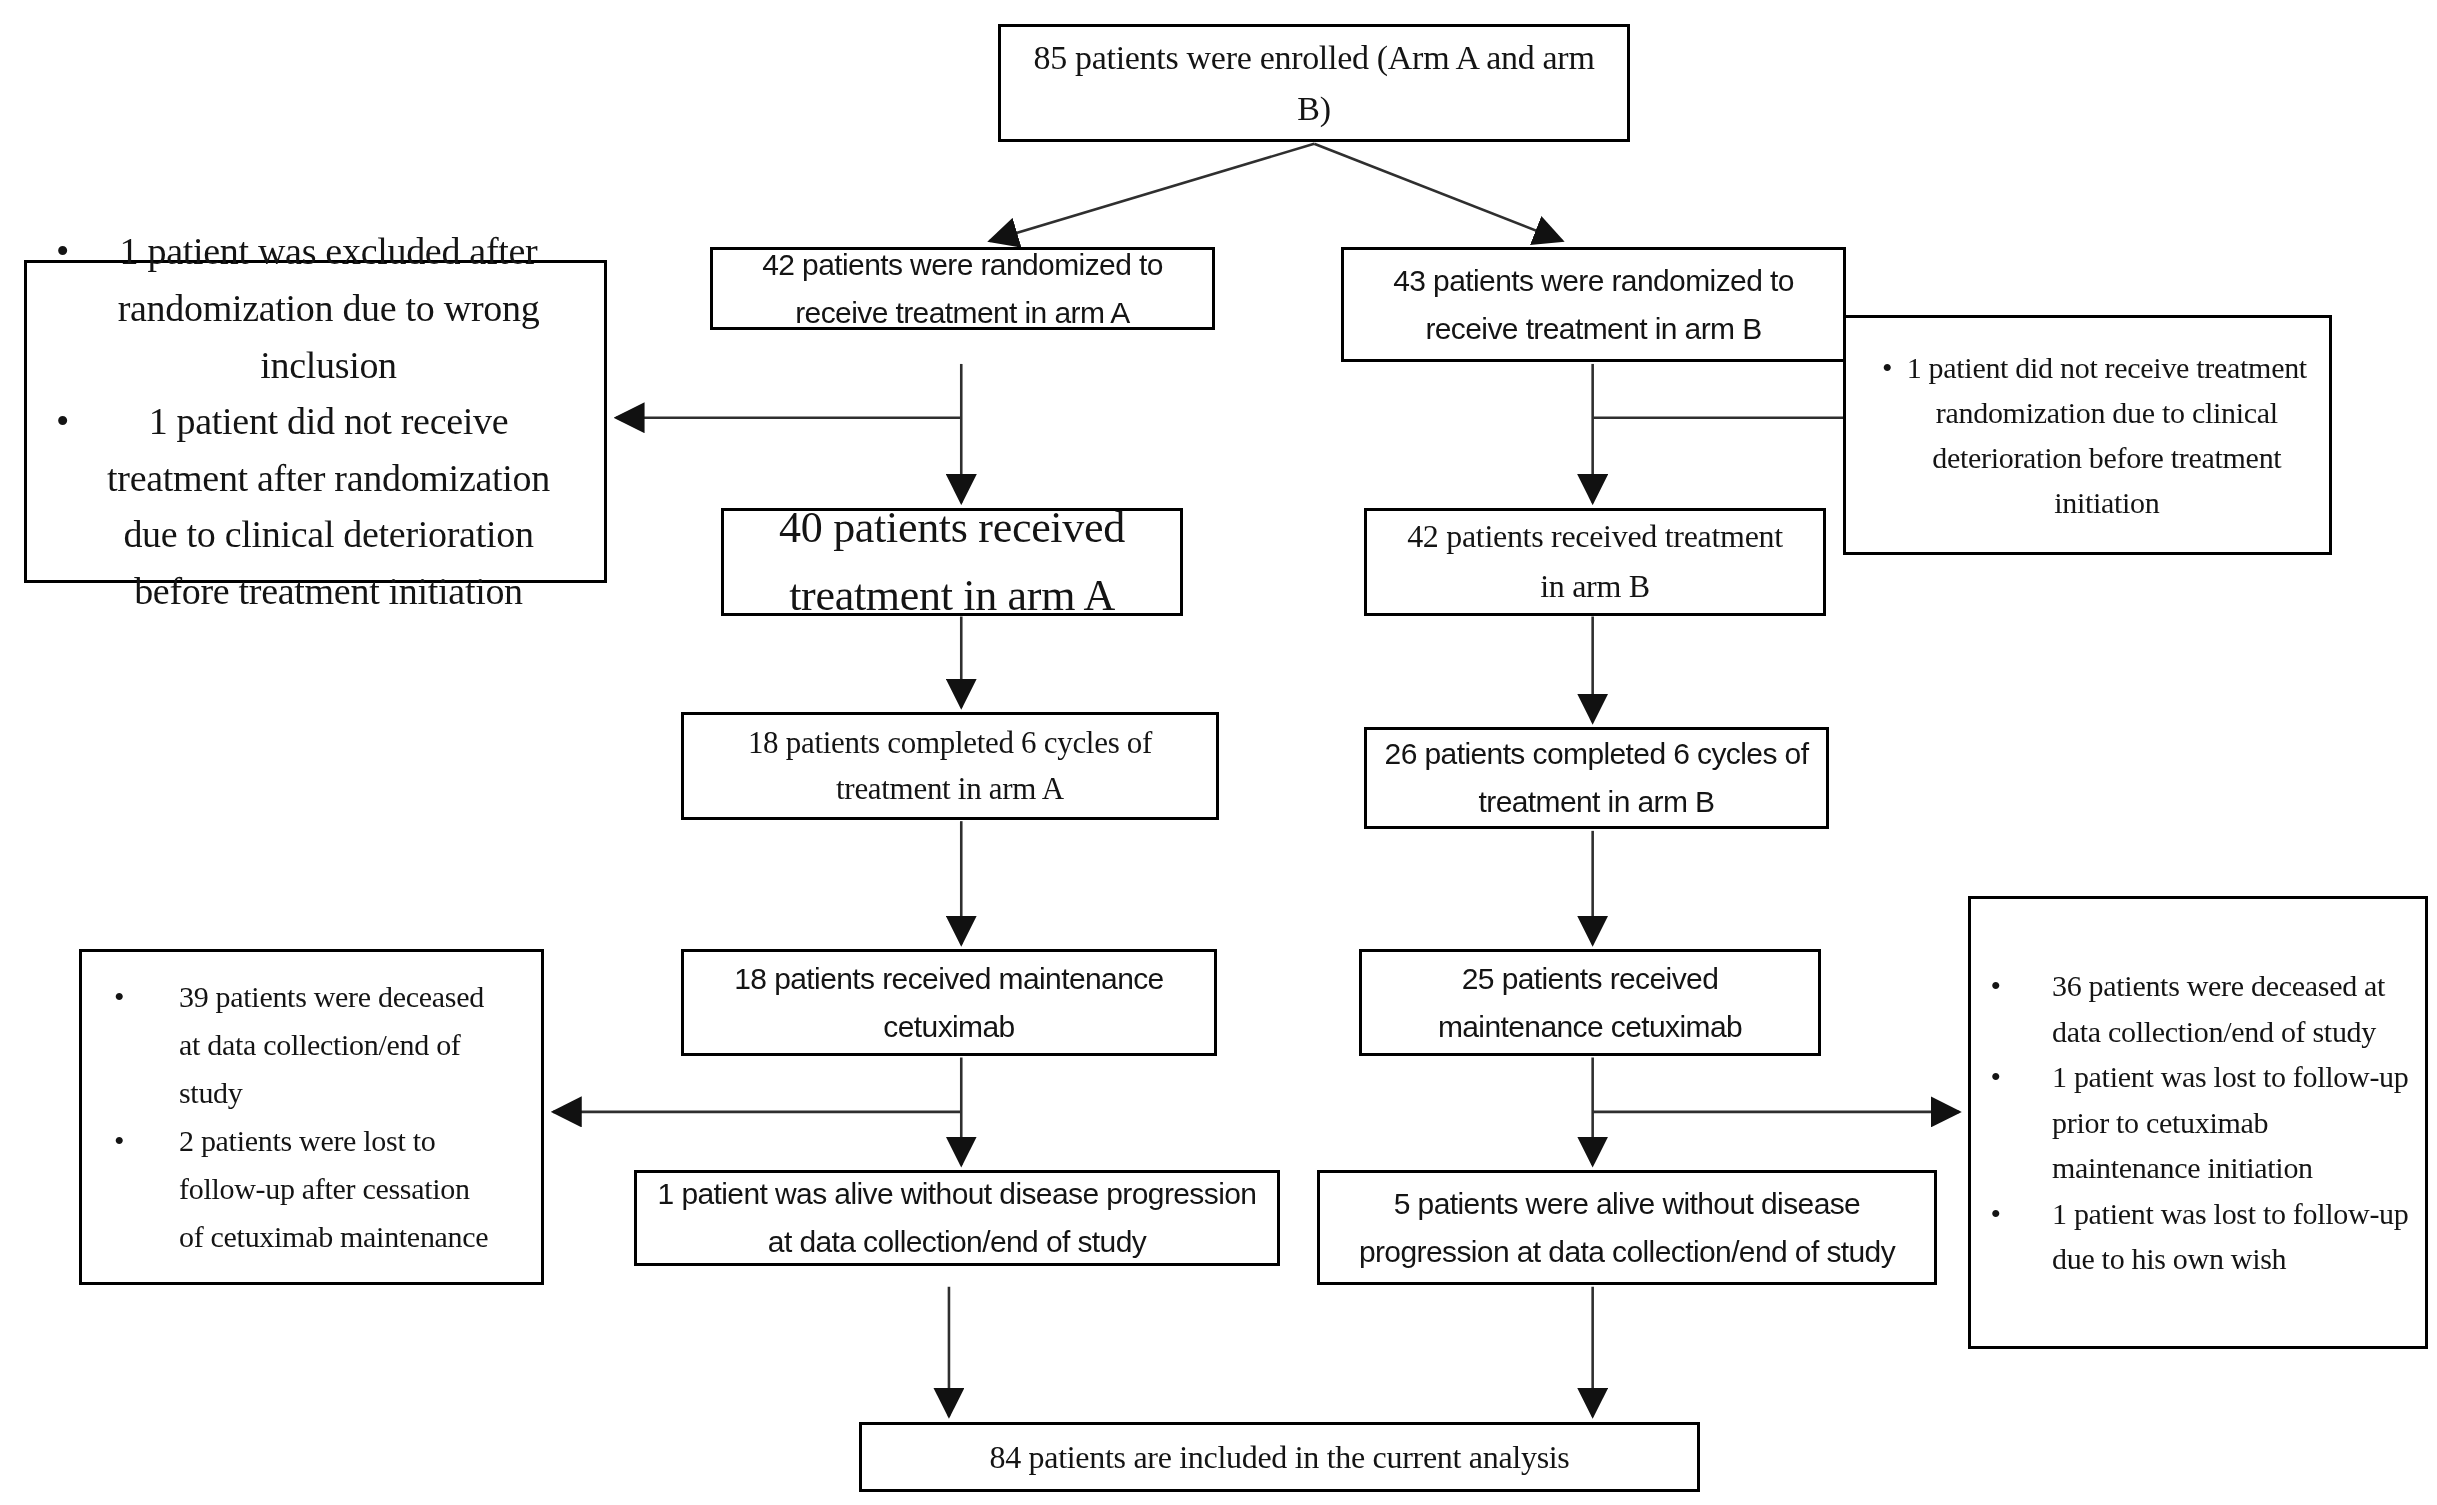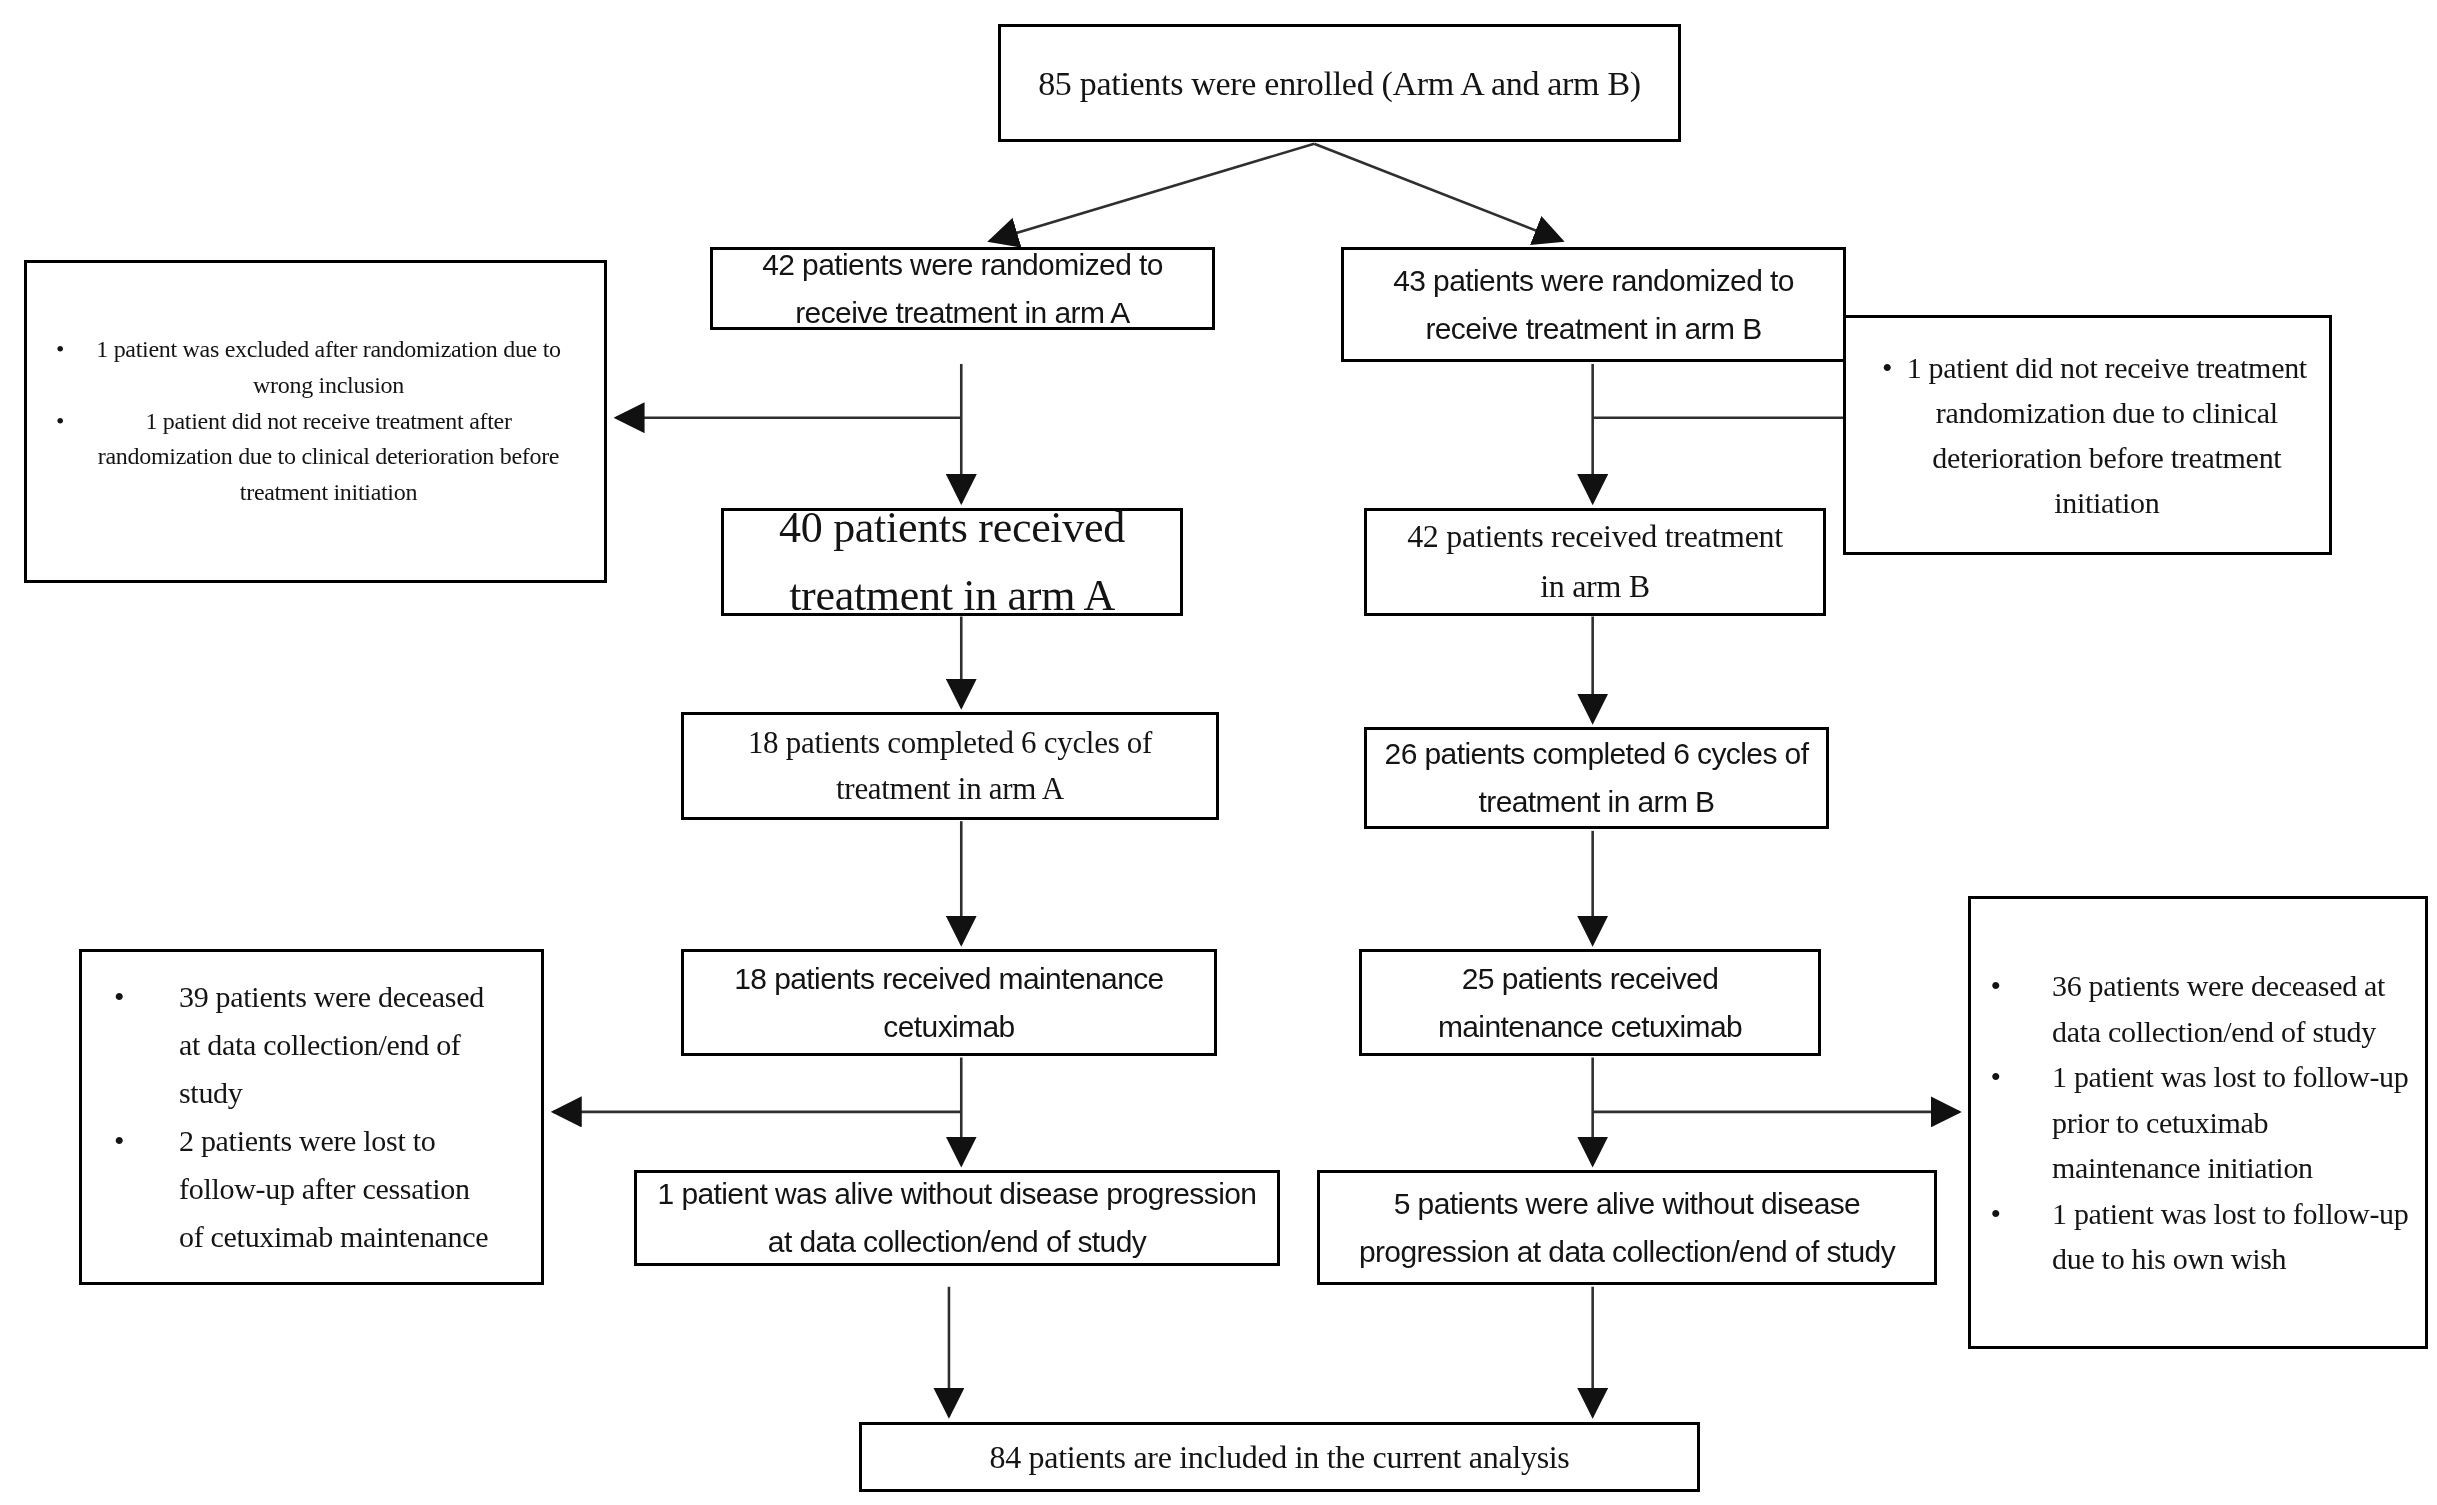--- a/index.html
+++ b/index.html
@@ -4,24 +4,24 @@
 <style>
   html,body{margin:0;padding:0;background:#ffffff;}
   #canvas{position:relative;width:2438px;height:1505px;background:#ffffff;overflow:hidden;
           font-family:"Liberation Serif", serif;color:#141414;}
   #connectors{position:absolute;left:0;top:0;width:2438px;height:1505px;}
   .box{position:absolute;background:#ffffff;border:3.2px solid #000000;box-sizing:border-box;
        display:flex;align-items:center;justify-content:center;text-align:center;}
   .serif{font-family:"Liberation Serif", serif;letter-spacing:-0.3px;}
   .sans{font-family:"Liberation Sans", sans-serif;letter-spacing:-0.6px;}
 
-  .b-enrolled{left:998px;top:24px;width:683px;height:118px;font-size:34px;line-height:1.5;padding:0 26px;}
+  .b-enrolled{left:998px;top:24px;width:632px;height:118px;font-size:34px;line-height:1.5;padding:0 26px;}
   .b-rand-a{left:710px;top:247px;width:505px;height:83px;font-size:30px;line-height:1.6;padding:0 21px;}
   .b-rand-b{left:1341px;top:247px;width:505px;height:115px;font-size:30px;line-height:1.6;padding:0 7.8px;}
-  .b-excl-a{left:24px;top:260px;width:583px;height:323px;font-size:24px;line-height:1.49;}
+  .b-excl-a{left:24px;top:260px;width:583px;height:323px;font-size:38px;line-height:1.49;}
   .b-excl-b{left:1843px;top:315px;width:489px;height:240px;font-size:30px;line-height:1.5;}
   .b-treated-a{left:721px;top:508px;width:462px;height:108px;font-size:44px;line-height:1.55;padding:0 39px;}
   .b-treated-b{left:1364px;top:508px;width:462px;height:108px;font-size:32px;line-height:1.55;padding:0 39px;}
   .b-comp-a{left:681px;top:712px;width:538px;height:108px;font-size:31px;line-height:1.5;padding:0 13px;}
   .b-comp-b{left:1364px;top:727px;width:465px;height:102px;font-size:30px;line-height:1.6;padding:0 16px;}
   .b-maint-a{left:681px;top:949px;width:536px;height:107px;font-size:30px;line-height:1.6;padding:0 16px;}
   .b-maint-b{left:1359px;top:949px;width:462px;height:107px;font-size:30px;line-height:1.6;padding:0 19.4px;}
   .b-out-a{left:79px;top:949px;width:465px;height:336px;font-size:30px;line-height:1.6;}
   .b-out-b{left:1968px;top:896px;width:460px;height:453px;font-size:30px;line-height:1.52;}
   .b-alive-a{left:634px;top:1170px;width:646px;height:96px;font-size:30px;line-height:1.6;padding:0 9.7px;}

